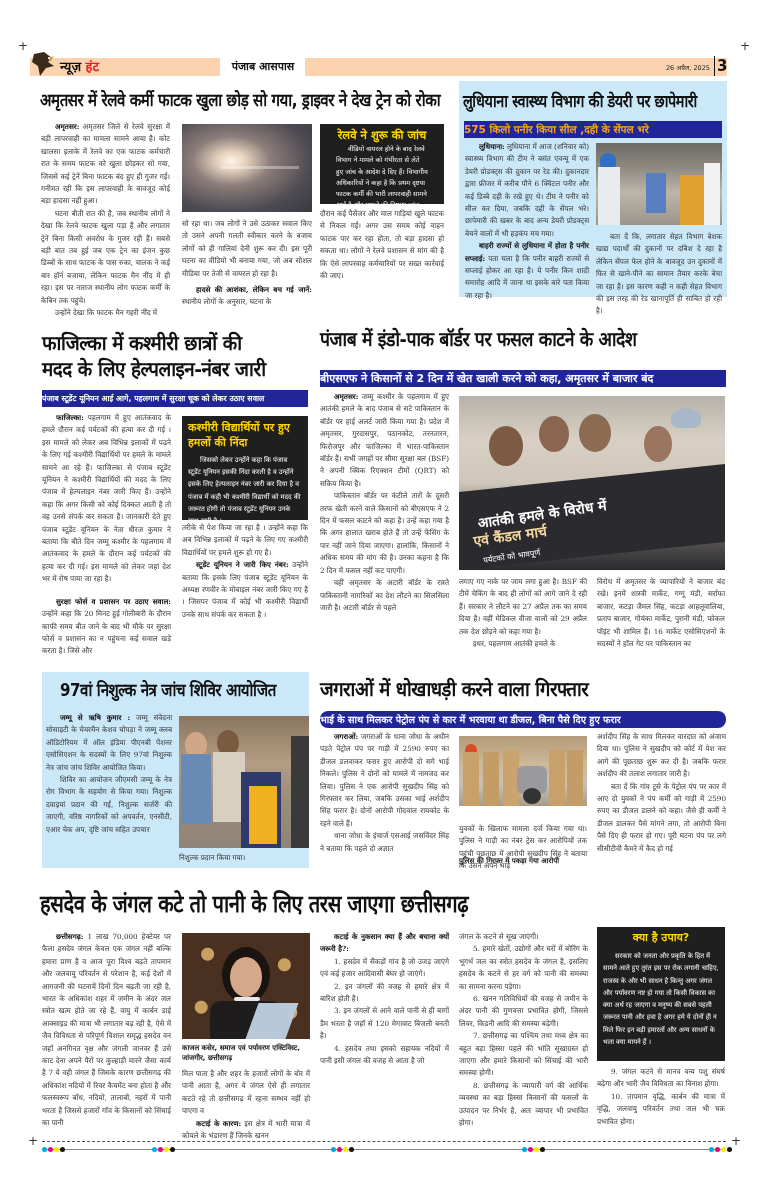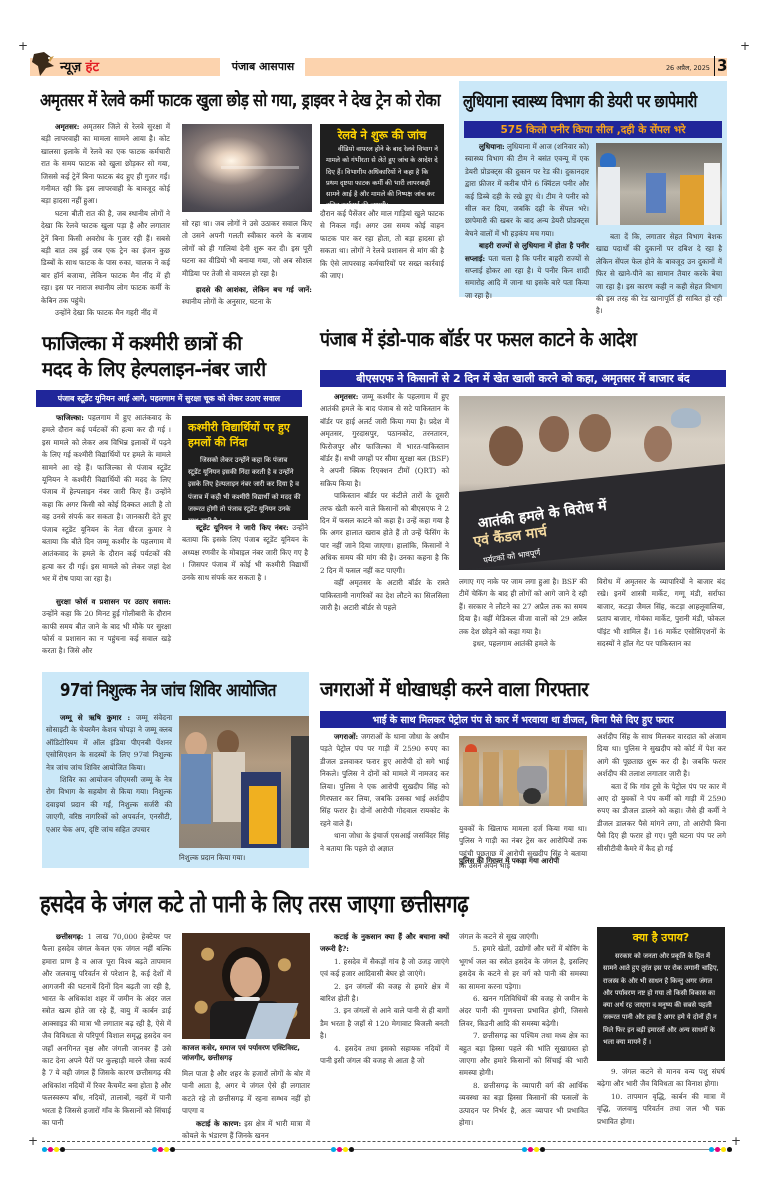--- a/index.html
+++ b/index.html
@@ -3,21 +3,21 @@
 <meta charset="utf-8">
 <style>
   * { box-sizing: border-box; margin: 0; padding: 0; }
   html, body { width: 768px; height: 1187px; background: #ffffff; overflow: hidden; }
   body { position: relative; font-family: "DejaVu Sans", sans-serif; color: #222; }
   .abs { position: absolute; }
   .body-text { font-family: "DejaVu Serif", serif; font-size: 7.2px; line-height: 12.4px; color: #333; text-align: justify; }
   .body-text p { text-indent: 14px; }
   .body-text b { color: #111; }
   .headline { font-family: "DejaVu Sans", sans-serif; font-weight: bold; color: #111; letter-spacing: -0.5px; white-space: nowrap; transform-origin: left top; }
-  .banner { background: #20269a; color: #fff; font-family: "DejaVu Sans", sans-serif; font-weight: bold; text-align: center; white-space: nowrap; overflow: hidden; }
+  .banner { background: #20269a; color: #fff; font-family: "DejaVu Sans", sans-serif; font-weight: bold; text-align: left; white-space: nowrap; overflow: hidden; }
   .dark-box { background: #1f1f1f; color: #fff; font-family: "DejaVu Sans", sans-serif; }
   .dark-box .box-title { color: #ffd400; font-weight: bold; text-align: center; }
   .dark-box .box-text { font-size: 7.4px; line-height: 13px; text-indent: 12px; }
   .photo { overflow: hidden; }
   .caption { font-family: "DejaVu Sans", sans-serif; font-weight: bold; font-size: 7.4px; color: #222; }
   .crop-mark { position: absolute; color: #333; font-size: 12px; line-height: 12px; }
   .reg-dots { position: absolute; display: flex; gap: 1px; }
   .reg-dots span { width: 5px; height: 5px; border-radius: 50%; display: inline-block; }
 </style>
 </head>
@@ -55,21 +55,21 @@
 
   <div class="abs photo" style="left:182px;top:124px;width:130px;height:88px;background:radial-gradient(ellipse at 38% 42%, #fff6e8 0%, #e8d3c0 12%, #8c7e7a 34%, #4d4a52 70%, #3a3840 100%);">
     <div style="position:absolute;left:30%;top:48%;width:60%;height:3px;background:rgba(255,255,255,0.35);"></div>
   </div>
 
   <div class="abs body-text" style="left:182px;top:218px;width:130px;">
     <p style="text-indent:0;"><span>सो रहा था। जब लोगों ने उसे उठाकर सवाल किए तो उसने अपनी गलती स्वीकार करने के बजाय लोगों को ही गालियां देनी शुरू कर दी। इस पूरी घटना का वीडियो भी बनाया गया, जो अब सोशल मीडिया पर तेजी से वायरल हो रहा है।</span></p>
     <p style="margin-top:4px;"><b>हादसे की आशंका, लेकिन बच गई जानें:</b><span> स्थानीय लोगों के अनुसार, घटना के</span></p>
   </div>
 
-  <div class="abs dark-box" style="left:320px;top:124px;width:124px;height:80px;padding:3px 6px;">
+  <div class="abs dark-box" style="left:320px;top:124px;width:124px;height:80px;padding:3px 16px;">
     <div class="box-title" style="font-size:11.5px;line-height:16px;">रेलवे ने शुरू की जांच</div>
     <div class="box-text" style="font-size:6.6px;line-height:11.3px;margin-top:1px;">वीडियो वायरल होने के बाद रेलवे विभाग ने मामले को गंभीरता से लेते हुए जांच के आदेश दे दिए हैं। विभागीय अधिकारियों ने कहा है कि प्रथम दृष्टया फाटक कर्मी की भारी लापरवाही सामने आई है और मामले की निष्पक्ष जांच कर उचित कार्रवाई की जाएगी।</div>
   </div>
 
   <div class="abs body-text" style="left:320px;top:208px;width:124px;">
     <p style="text-indent:0;"><span>दौरान कई पैसेंजर और माल गाड़ियां खुले फाटक से निकल गईं। अगर उस समय कोई वाहन फाटक पार कर रहा होता, तो बड़ा हादसा हो सकता था। लोगों ने रेलवे प्रशासन से मांग की है कि ऐसे लापरवाह कर्मचारियों पर सख्त कार्रवाई की जाए।</span></p>
   </div>
 </div>
 
 <div class="abs" style="left:459px;top:81px;width:268px;height:216px;background:#cbe8f8;">
@@ -90,33 +90,34 @@
   </div>
 
   <div class="abs body-text" style="left:137px;top:150px;width:126px;">
     <p><span>बता दें कि, लगातार सेहत विभाग बेशक खाद्य पदार्थों की दुकानों पर दबिश दे रहा है लेकिन सेंपल फेल होने के बावजूद उन दुकानों में फिर से खाने-पीने का सामान तैयार करके बेचा जा रहा है। इस कारण कही न कही सेहत विभाग की इस तरह की रेड खानापूर्ति ही साबित हो रही है।</span></p>
   </div>
 </div>
 
 <div>
   <div class="abs headline" style="left:42px;top:330px;font-size:20px;line-height:26px;transform:scaleX(0.94);">फाजिल्का में कश्मीरी छात्रों की</div>
   <div class="abs headline" style="left:42px;top:356px;font-size:20px;line-height:26px;transform:scaleX(0.94);">मदद के लिए हेल्पलाइन-नंबर जारी</div>
-  <div class="abs banner" style="left:36px;top:390px;width:266px;height:17px;font-size:7.8px;line-height:17px;">पंजाब स्टूडेंट यूनियन आई आगे, पहलगाम में सुरक्षा चूक को लेकर उठाए सवाल</div>
+  <div class="abs banner" style="left:42px;top:390px;width:266px;height:17px;font-size:7.8px;line-height:17px;">पंजाब स्टूडेंट यूनियन आई आगे, पहलगाम में सुरक्षा चूक को लेकर उठाए सवाल</div>
 
   <div class="abs body-text" style="left:42px;top:412px;width:129px;">
     <p><b>फाजिल्का:</b><span> पहलगाम में हुए आतंकवाद के हमले दौरान कई पर्यटकों की हत्या कर दी गई । इस मामले को लेकर अब विभिन्न इलाकों में पढ़ने के लिए गई कश्मीरी विद्यार्थियों पर हमले के मामले सामने आ रहे हैं। फाजिल्का से पंजाब स्टूडेंट यूनियन ने कश्मीरी विद्यार्थियों की मदद के लिए पंजाब में हेल्पलाइन नंबर जारी किए हैं। उन्होंने कहा कि अगर किसी को कोई दिक्कत आती है तो वह उनसे संपर्क कर सकता है। जानकारी देते हुए पंजाब स्टूडेंट यूनियन के नेता धीरज कुमार ने बताया कि बीते दिन जम्मू कश्मीर के पहलगाम में आतंकवाद के हमले के दौरान कई पर्यटकों की हत्या कर दी गई। इस मामले को लेकर जहां देश भर में रोष पाया जा रहा है।</span></p>
     <p style="margin-top:10px;"><b>सुरक्षा फोर्स व प्रशासन पर उठाए सवाल:</b><span> उन्होंने कहा कि 20 मिनट हुई गोलीबारी के दौरान काफी समय बीत जाने के बाद भी मौके पर सुरक्षा फोर्स व प्रशासन का न पहुंचना कई सवाल खड़े करता है। जिसे और</span></p>
   </div>
 
   <div class="abs dark-box" style="left:182px;top:416px;width:126px;height:104px;padding:4px 6px;">
     <div class="box-title" style="font-size:11px;line-height:15px;text-align:left;">कश्मीरी विद्यार्थियों पर हुए हमलों की निंदा</div>
     <div class="box-text" style="font-size:6.7px;line-height:12.2px;margin-top:4px;">जिसको लेकर उन्होंने कहा कि पंजाब स्टूडेंट यूनियन इसकी निंदा करती है व उन्होंने इसके लिए हेल्पलाइन नंबर जारी कर दिया है व पंजाब में कही भी कश्मीरी विद्यार्थी को मदद की जरूरत होगी तो पंजाब स्टूडेंट यूनियन उनके साथ खड़ी है ।</div>
   </div>
 
   <div class="abs body-text" style="left:182px;top:522px;width:126px;">
+    <p style="text-indent:0;"><span>तरीके से पेश किया जा रहा है । उन्होंने कहा कि अब विभिन्न इलाकों में पढ़ने के लिए गए कश्मीरी विद्यार्थियों पर हमले शुरू हो गए है।</span></p>
     <p><b>स्टूडेंट यूनियन ने जारी किए नंबर:</b><span> उन्होंने बताया कि इसके लिए पंजाब स्टूडेंट यूनियन के अध्यक्ष रणवीर के मोबाइल नंबर जारी किए गए है । जिसपर पंजाब में कोई भी कश्मीरी विद्यार्थी उनके साथ संपर्क कर सकता है ।</span></p>
   </div>
 </div>
 
 <div>
   <div class="abs headline" style="left:320px;top:326px;font-size:20px;line-height:26px;transform:scaleX(0.88);">पंजाब में इंडो-पाक बॉर्डर पर फसल काटने के आदेश</div>
   <div class="abs banner" style="left:320px;top:370px;width:406px;height:17px;font-size:11px;line-height:17px;">बीएसएफ ने किसानों से 2 दिन में खेत खाली करने को कहा, अमृतसर में बाजार बंद</div>
 
   <div class="abs body-text" style="left:320px;top:391px;width:129px;">
     <p><b>अमृतसर:</b><span> जम्मू कश्मीर के पहलगाम में हुए आतंकी हमले के बाद पंजाब से सटे पाकिस्तान के बॉर्डर पर हाई अलर्ट जारी किया गया है। प्रदेश में अमृतसर, गुरदासपुर, पठानकोट, तरनतारन, फिरोजपुर और फाजिल्का में भारत-पाकिस्तान बॉर्डर हैं। सभी जगहों पर सीमा सुरक्षा बल (BSF) ने अपनी क्विक रिएक्शन टीमों (QRT) को सक्रिय किया है।</span></p>
@@ -159,21 +160,21 @@
     <div style="position:absolute;left:34px;top:36px;width:32px;height:70px;background:#d9cfc0;"></div>
     <div style="position:absolute;left:62px;top:56px;width:40px;height:76px;background:#2d3a6a;"></div>
     <div style="position:absolute;left:70px;top:70px;width:28px;height:58px;background:#f0b020;"></div>
     <div style="position:absolute;left:112px;top:20px;width:18px;height:112px;background:#3a3a3a;"></div>
   </div>
   <div class="abs body-text" style="left:137px;top:180px;width:130px;text-indent:0;">निशुल्क प्रदान किया गया।</div>
 </div>
 
 <div>
   <div class="abs headline" style="left:320px;top:676px;font-size:20px;line-height:26px;transform:scaleX(0.92);">जगराओं में धोखाधड़ी करने वाला गिरफ्तार</div>
-  <div class="abs banner" style="left:320px;top:711px;width:406px;height:17px;font-size:9.6px;line-height:17px;">भाई के साथ मिलकर पेट्रोल पंप से कार में भरवाया था डीजल, बिना पैसे दिए हुए फरार</div>
+  <div class="abs banner" style="left:320px;top:711px;width:406px;height:17px;font-size:9.6px;line-height:17px;border-radius:8px;">भाई के साथ मिलकर पेट्रोल पंप से कार में भरवाया था डीजल, बिना पैसे दिए हुए फरार</div>
 
   <div class="abs body-text" style="left:320px;top:731px;width:129px;">
     <p><b>जगराओं:</b><span> जगराओं के थाना जोधा के अधीन पड़ते पेट्रोल पंप पर गाड़ी में 2590 रुपए का डीजल डलवाकर फरार हुए आरोपी दो सगे भाई निकले। पुलिस ने दोनों को मामले में नामजद कर लिया। पुलिस ने एक आरोपी सुखदीप सिंह को गिरफ्तार कर लिया, जबकि उसका भाई अर्शदीप सिंह फरार है। दोनों आरोपी गोदवाल रायकोट के रहने वाले हैं।</span></p>
     <p><span>थाना जोधा के इंचार्ज एसआई जसविंदर सिंह ने बताया कि पहले दो अज्ञात</span></p>
   </div>
 
   <div class="abs photo" style="left:459px;top:736px;width:128px;height:70px;background:linear-gradient(180deg,#b49a78 0%,#cdb89a 40%,#c8c0b4 70%,#a89c88 100%);">
     <div style="position:absolute;left:6px;top:8px;width:12px;height:10px;background:#d84a28;border-radius:6px 6px 0 0;"></div>
     <div style="position:absolute;left:4px;top:16px;width:16px;height:54px;background:#c7a06a;"></div>
     <div style="position:absolute;left:24px;top:16px;width:16px;height:54px;background:#c49c66;"></div>

